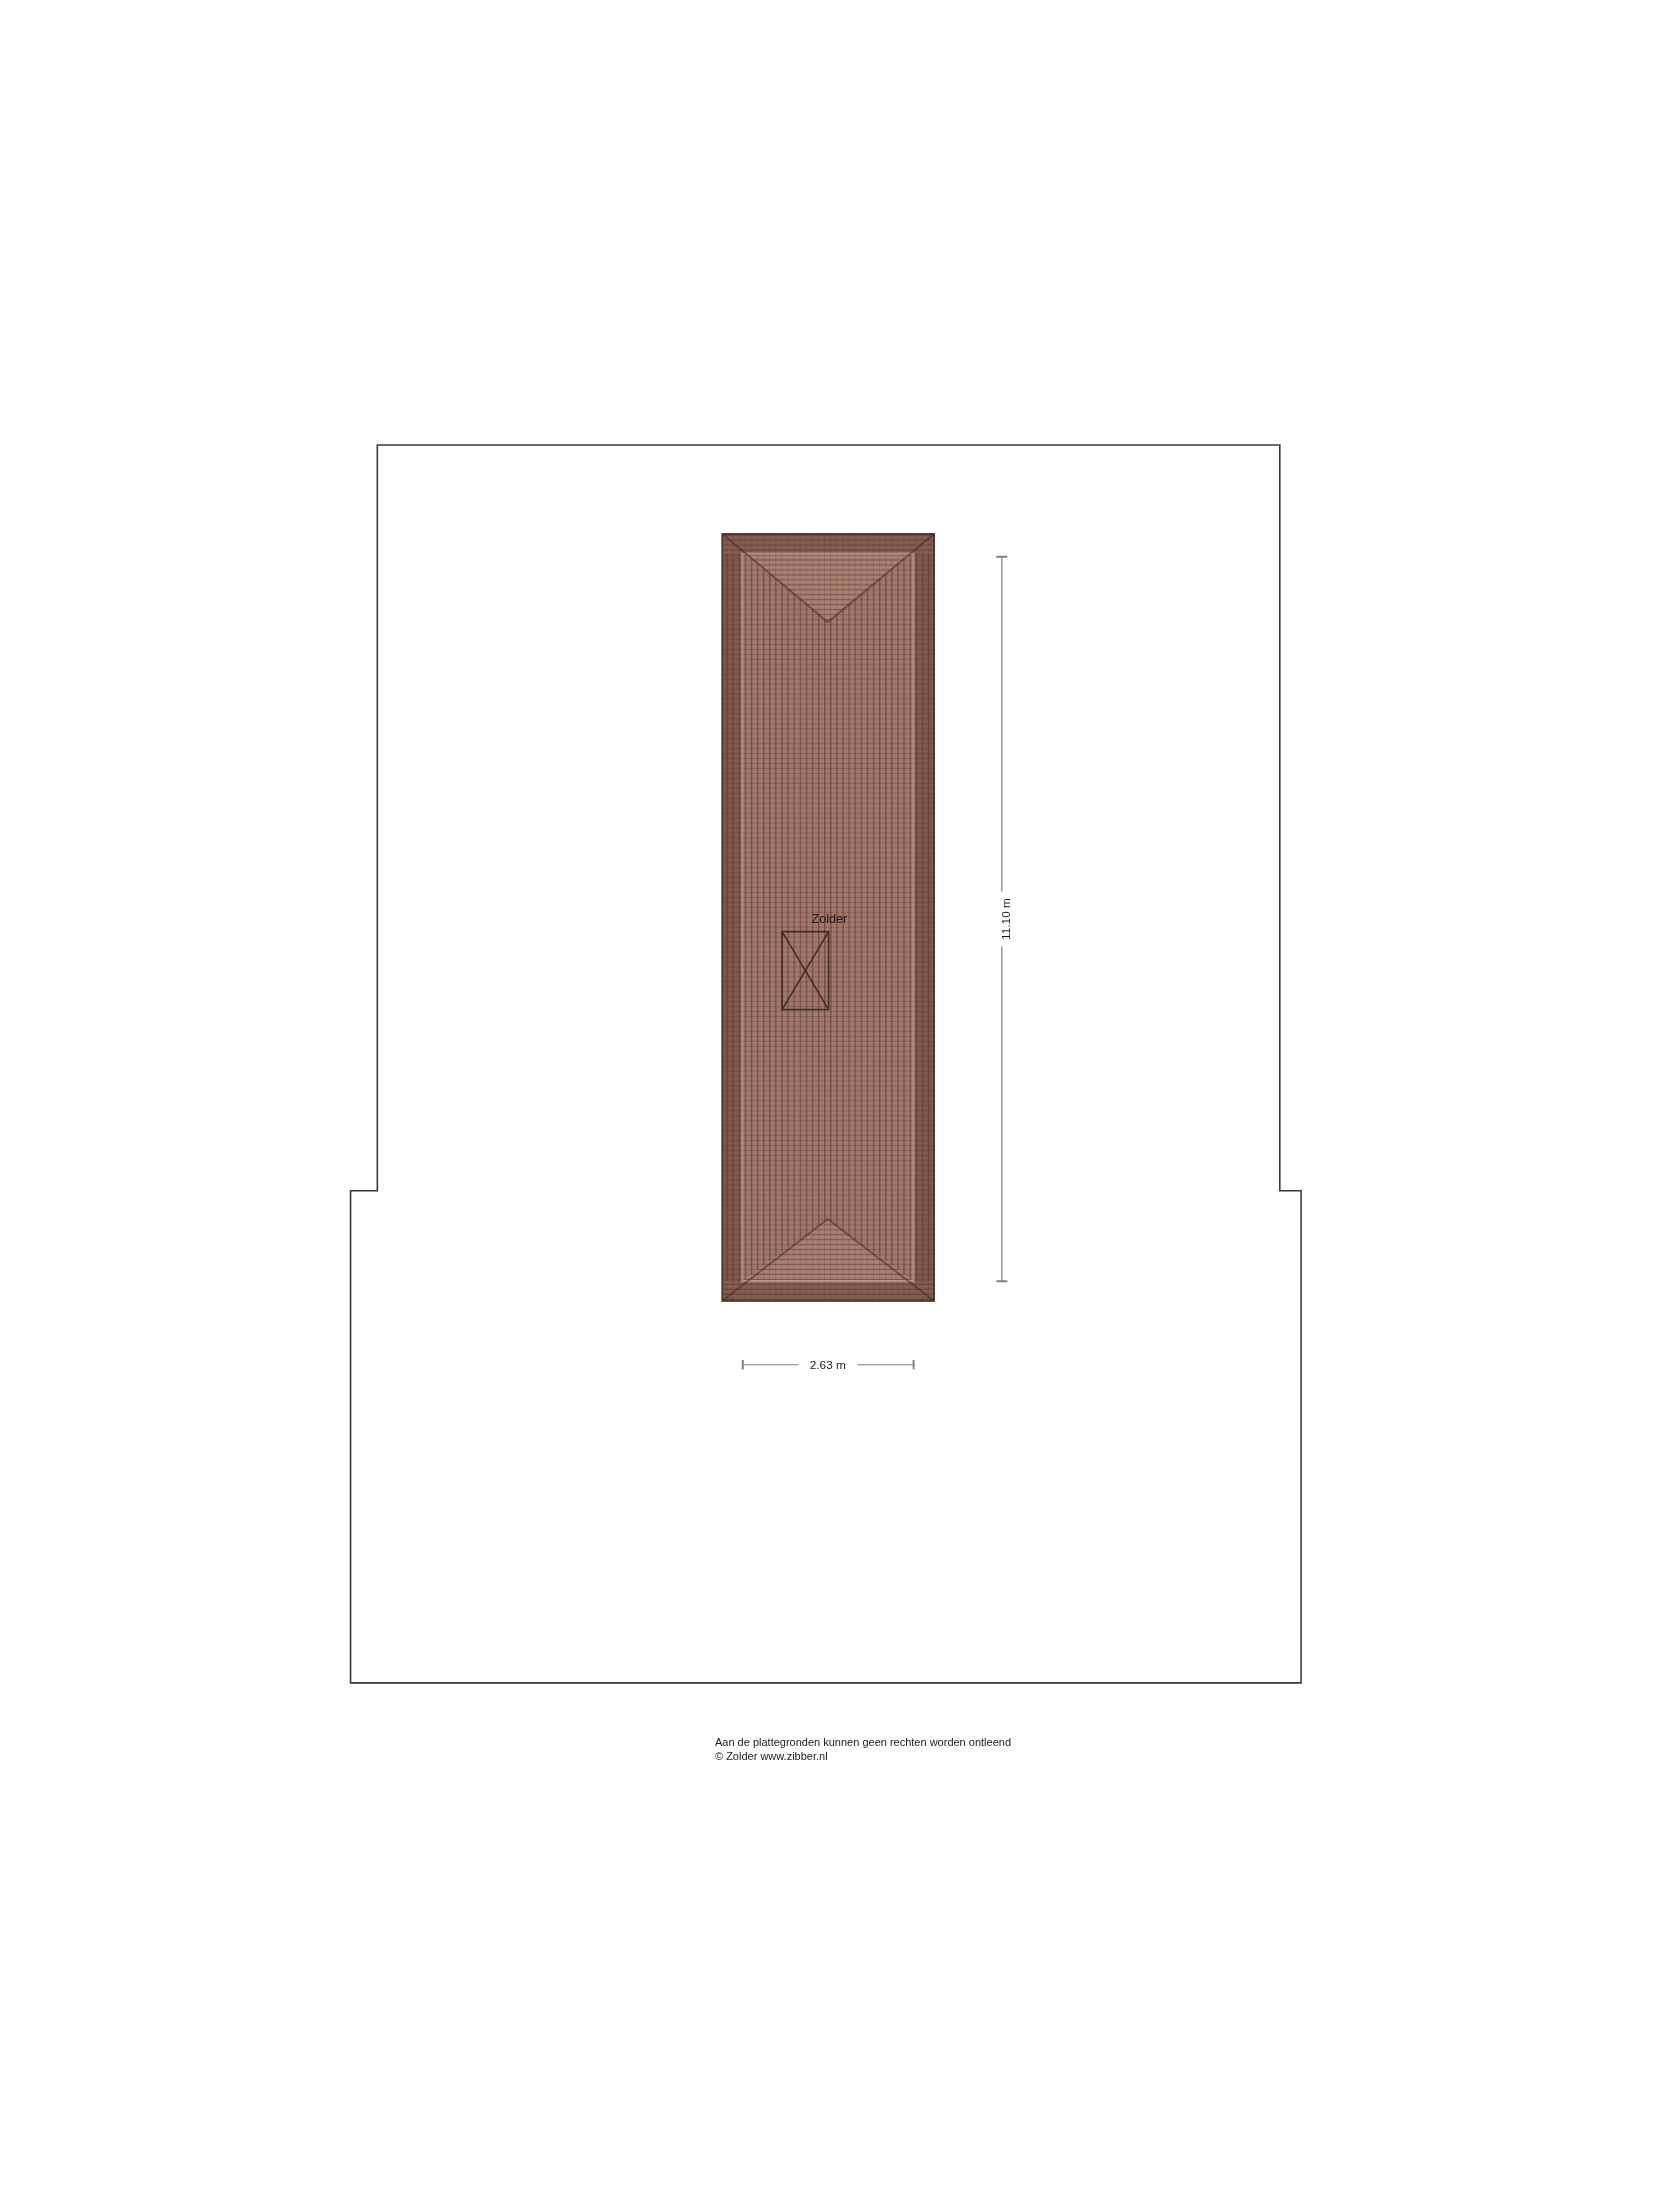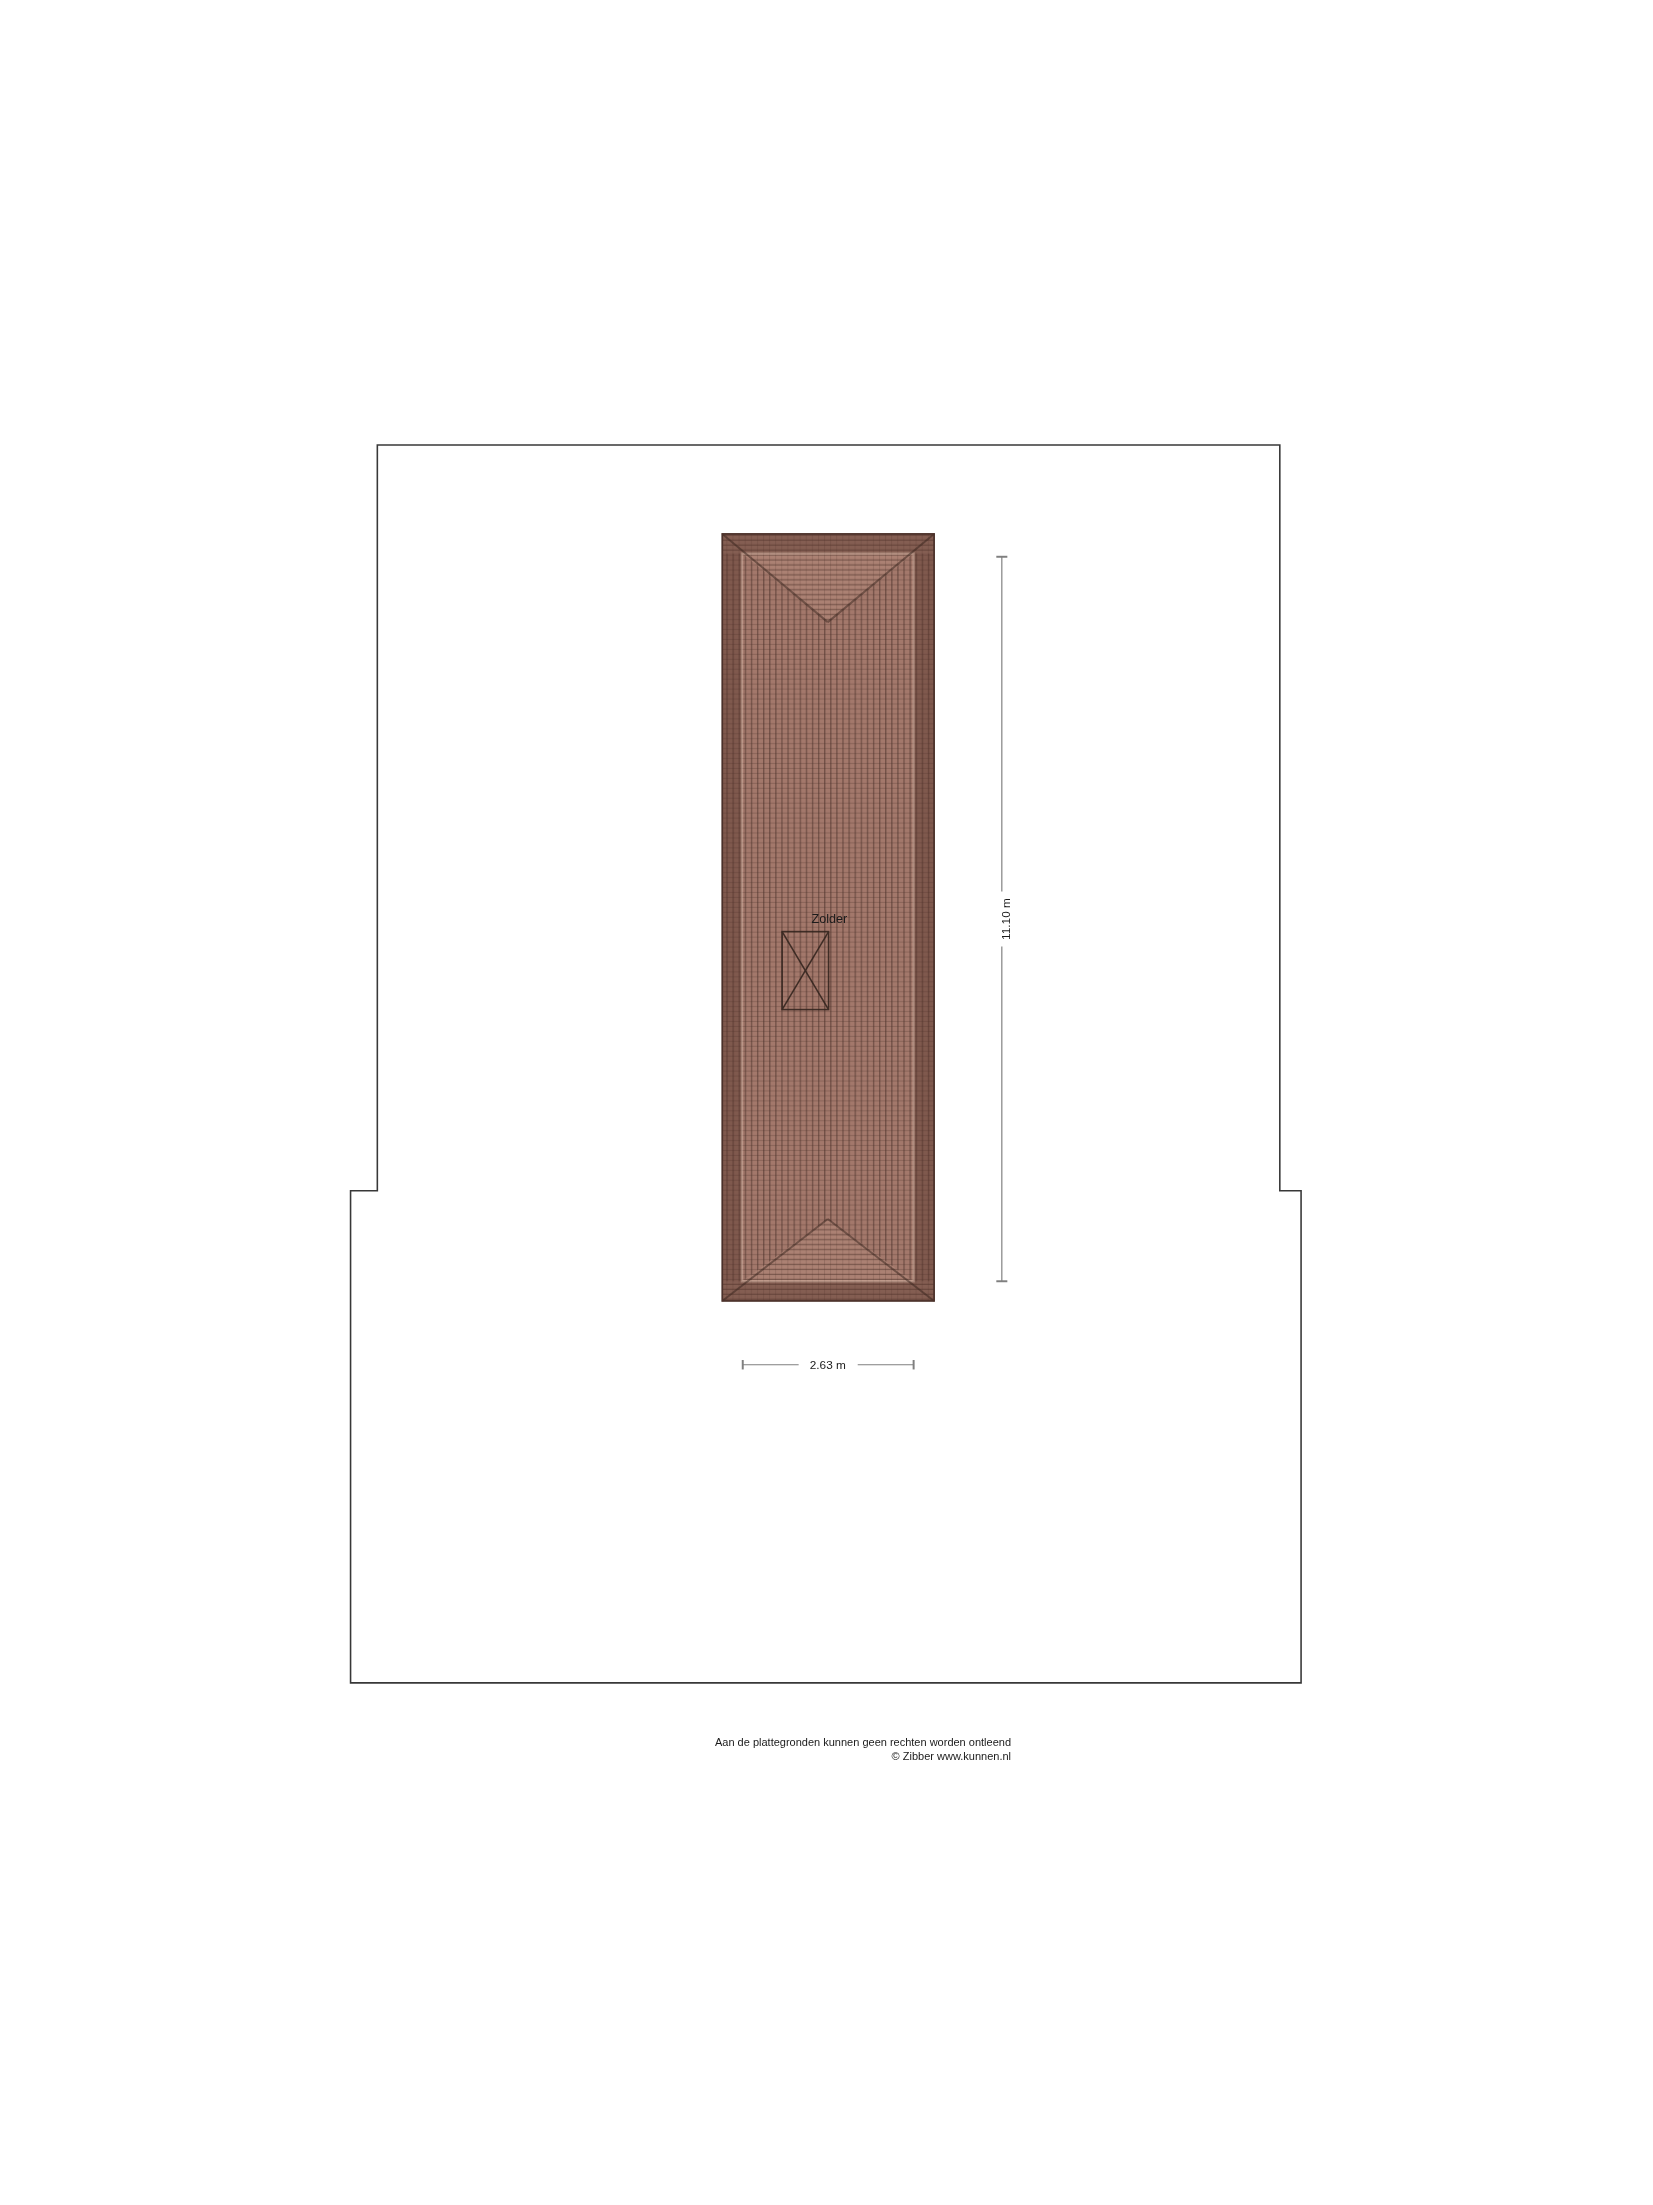--- a/index.html
+++ b/index.html
@@ -21,21 +21,21 @@
     height: 2205px;
   }
   .svg-label {
     font-family: "Liberation Sans", sans-serif;
   }
   .footer {
     position: absolute;
     left: 863px;
     top: 1735px;
     transform: translateX(-50%);
-    text-align: right;
+    text-align: left;
     white-space: nowrap;
     font-size: 11px;
     line-height: 14px;
     color: #1a1a1a;
   }
 </style>
 </head>
 <body>
 
 <svg id="plan-svg" viewBox="0 0 2100 2800" xmlns="http://www.w3.org/2000/svg">
@@ -95,15 +95,15 @@
     <line x1="943" y1="1733" x2="1014" y2="1733"></line>
     <line x1="1089" y1="1733" x2="1160" y2="1733"></line>
     <line x1="943" y1="1727" x2="943" y2="1739" stroke-width="2.5"></line>
     <line x1="1160" y1="1727" x2="1160" y2="1739" stroke-width="2.5"></line>
     <text class="svg-label" font-size="15" text-anchor="middle" x="1051" y="1738" fill="#1c1c1c" stroke="none">2.63 m</text>
   </g>
 </svg>
 
 <div class="footer">
   <div>Aan de plattegronden kunnen geen rechten worden ontleend</div>
-  <div>© Zibber www.kunnen.nl</div>
+  <div>© Zolder www.zibber.nl</div>
 </div>
 
 
 </body></html>

